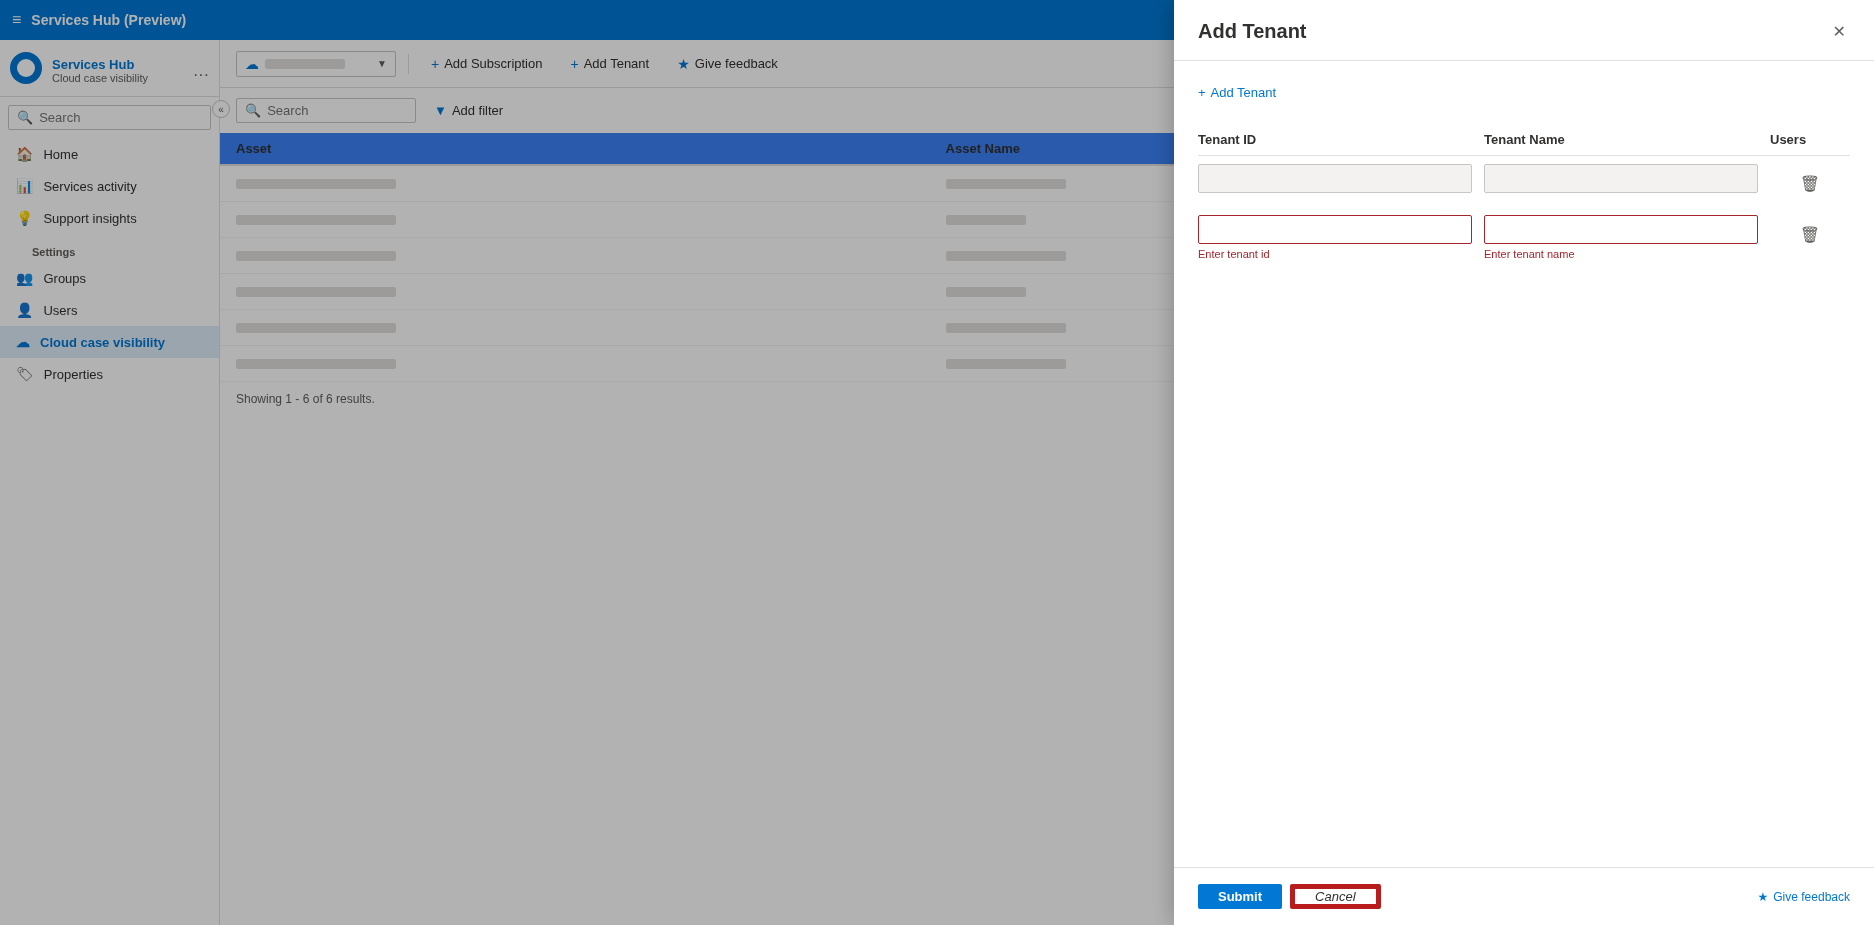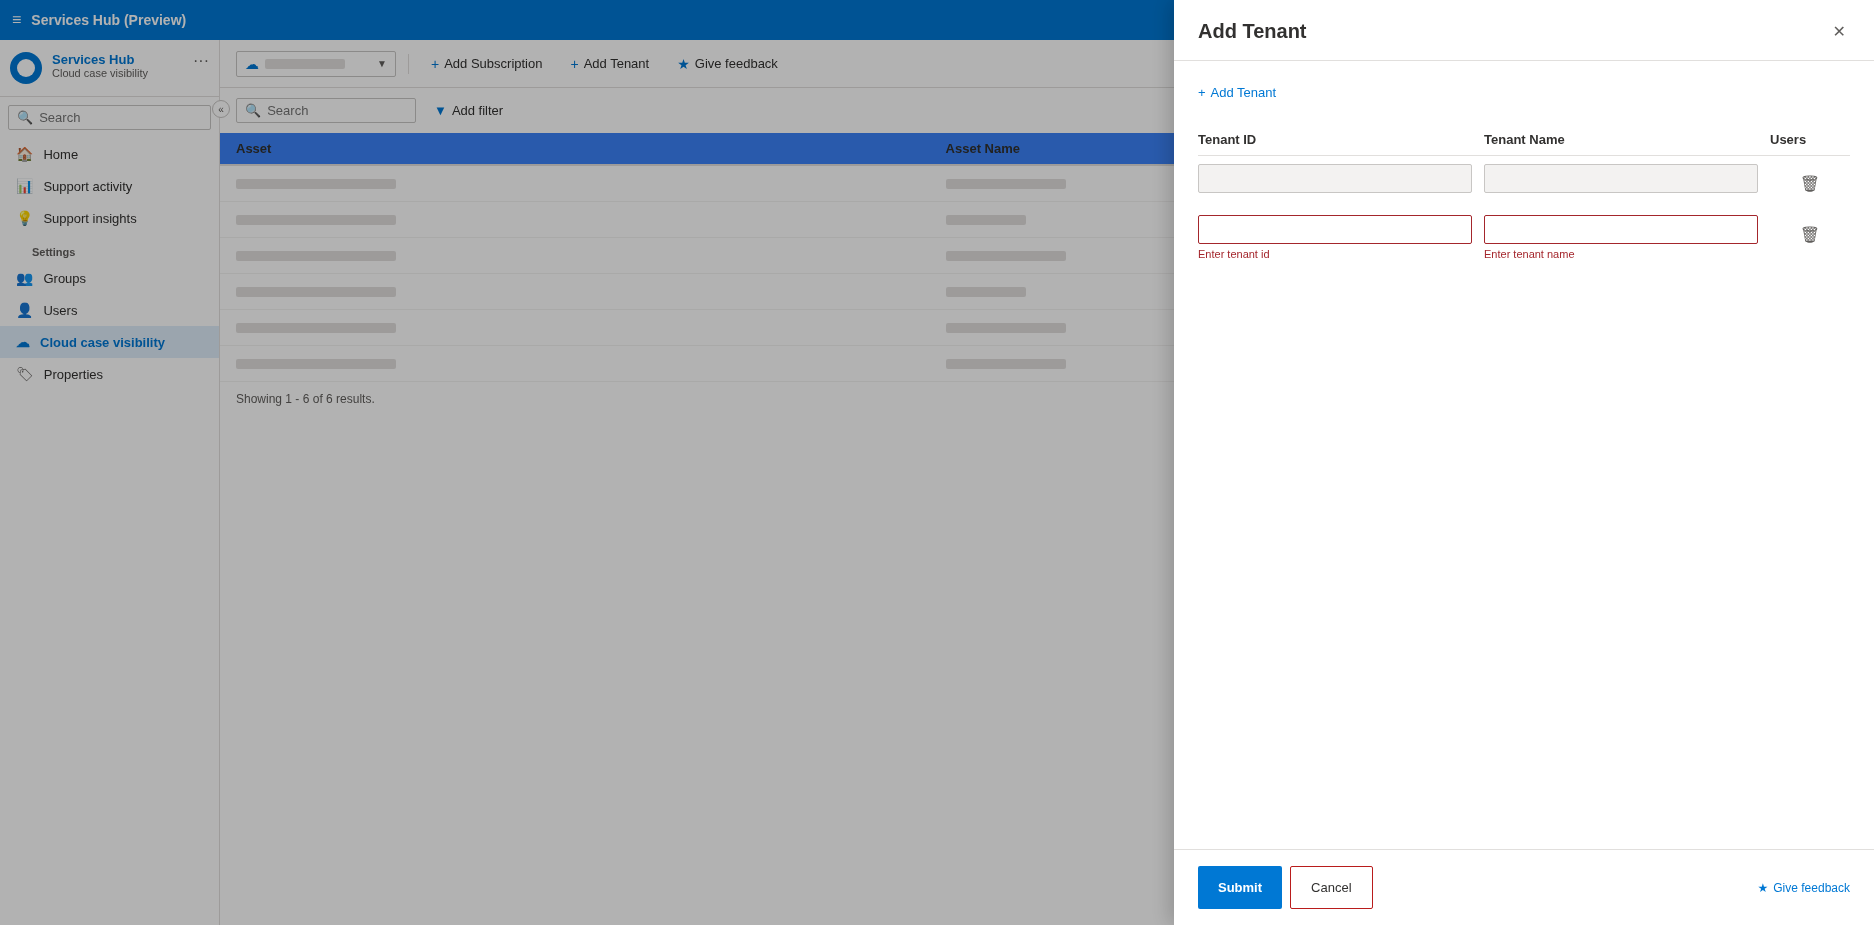--- a/index.html
+++ b/index.html
@@ -29,21 +29,21 @@
       width: 220px;
       background: white;
       border-right: 1px solid #e1dfdd;
       display: flex;
       flex-direction: column;
       flex-shrink: 0;
     }
     .sidebar-header {
       padding: 12px 10px;
       display: flex;
-      align-items: flex-start;
+      align-items: flex-end;
       gap: 10px;
       border-bottom: 1px solid #e1dfdd;
     }
     .sidebar-logo { width: 32px; height: 32px; background: #0078d4; border-radius: 50%; display: flex; align-items: center; justify-content: center; }
     .sidebar-logo-inner { width: 18px; height: 18px; background: white; border-radius: 50%; }
     .sidebar-title-block { display: flex; flex-direction: column; }
     .sidebar-app-name { font-size: 13px; font-weight: 600; color: #0078d4; }
     .sidebar-page-name { font-size: 11px; color: #605e5c; }
     .sidebar-more { margin-left: auto; color: #605e5c; cursor: pointer; font-size: 16px; }
 
@@ -353,27 +353,28 @@
       background: #0078d4;
       color: white;
       border: none;
       border-radius: 2px;
       cursor: pointer;
       font-size: 13px;
       font-weight: 600;
     }
 
     .btn-secondary {
-      padding: 13px 20px;
-      background: white;
-      color: #323130;
-      border: 1px solid #b91c1c;
-      border-radius: 2px;
-      cursor: pointer;
-      font-size: 13px;
+      padding: 0 20px;
+      background: white;
+      color: #323130;
+      border: 5px solid #b91c1c;
+      border-radius: 2px;
+      cursor: pointer;
+      font-size: 13px;
+      font-style: italic;
     }
 
     .give-feedback-link {
       display: flex;
       align-items: center;
       gap: 5px;
       color: #0078d4;
       font-size: 12px;
       cursor: pointer;
       text-decoration: none;
@@ -418,21 +419,21 @@
       </div>
     </div>
 
     <div class="sidebar-nav">
       <div class="nav-item">
         <span class="nav-icon">🏠</span>
         <span>Home</span>
       </div>
       <div class="nav-item">
         <span class="nav-icon">📊</span>
-        <span>Support activity</span>
+        <span>Services activity</span>
       </div>
       <div class="nav-item">
         <span class="nav-icon">💡</span>
         <span>Support insights</span>
       </div>
 
       <div class="sidebar-section-label">Settings</div>
 
       <div class="nav-item">
         <span class="nav-icon">👥</span>

